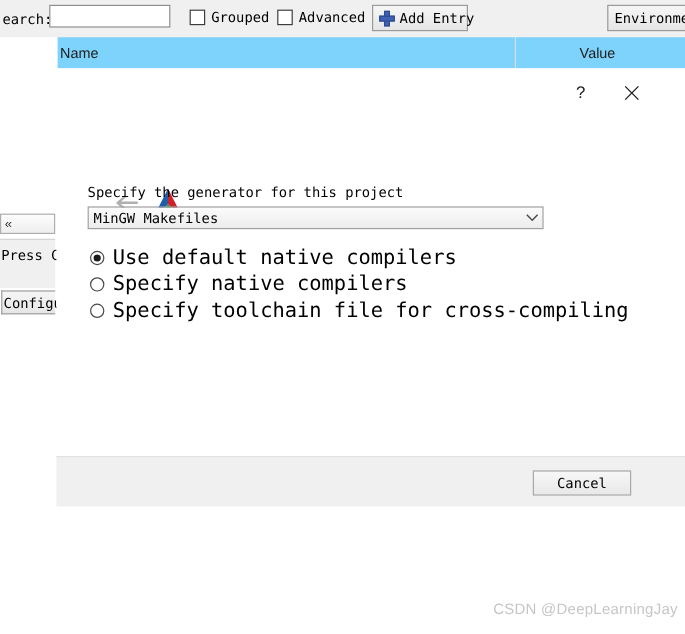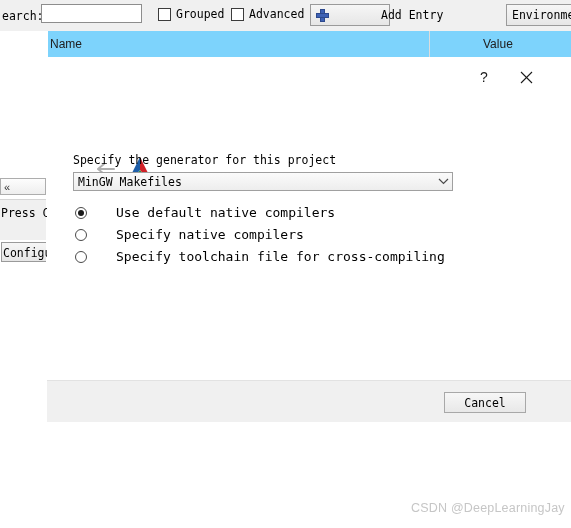--- a/index.html
+++ b/index.html
@@ -85,21 +85,21 @@
     box-sizing: border-box;
     border: 1px solid #9a9a9a;
     background: linear-gradient(#f6f6f6, #e6e6e6);
     display: flex;
     align-items: center;
     padding: 0 5px;
     font-family: "DejaVu Sans Mono", monospace;
     font-size: 11.5px;
     white-space: nowrap;
   }
-  #btn-add-entry { left: 310px; width: 80px; gap: 48px; }
+  #btn-add-entry { left: 310px; width: 80px; }
   #btn-remove-entry {
     left: 393px; width: 106px;
     color: #b3b3b3;
     background: linear-gradient(#f4f4f4, #e8e8e8);
     border-color: #c8c8c8;
   }
   #btn-environment { left: 506px; width: 72px; }
 
   .plus-icon {
     width: 13px; height: 13px;
@@ -340,23 +340,22 @@
   .radio-dot.checked::after {
     content: "";
     position: absolute;
     left: 2px; top: 2px;
     width: 6px; height: 6px;
     border-radius: 50%;
     background: #1a1a1a;
   }
   .radio-text {
     font-family: "DejaVu Sans Mono", monospace;
-    font-size: 13px;
+    font-size: 17px;
     color: #000;
-    margin-left: 22px;
   }
 
   #dlg-footer {
     position: absolute;
     left: 0; top: 323px;
     width: 524px; height: 41px;
     background: #f0f0f0;
     border-top: 1px solid #e2e2e2;
   }
   .dlg-btn {

